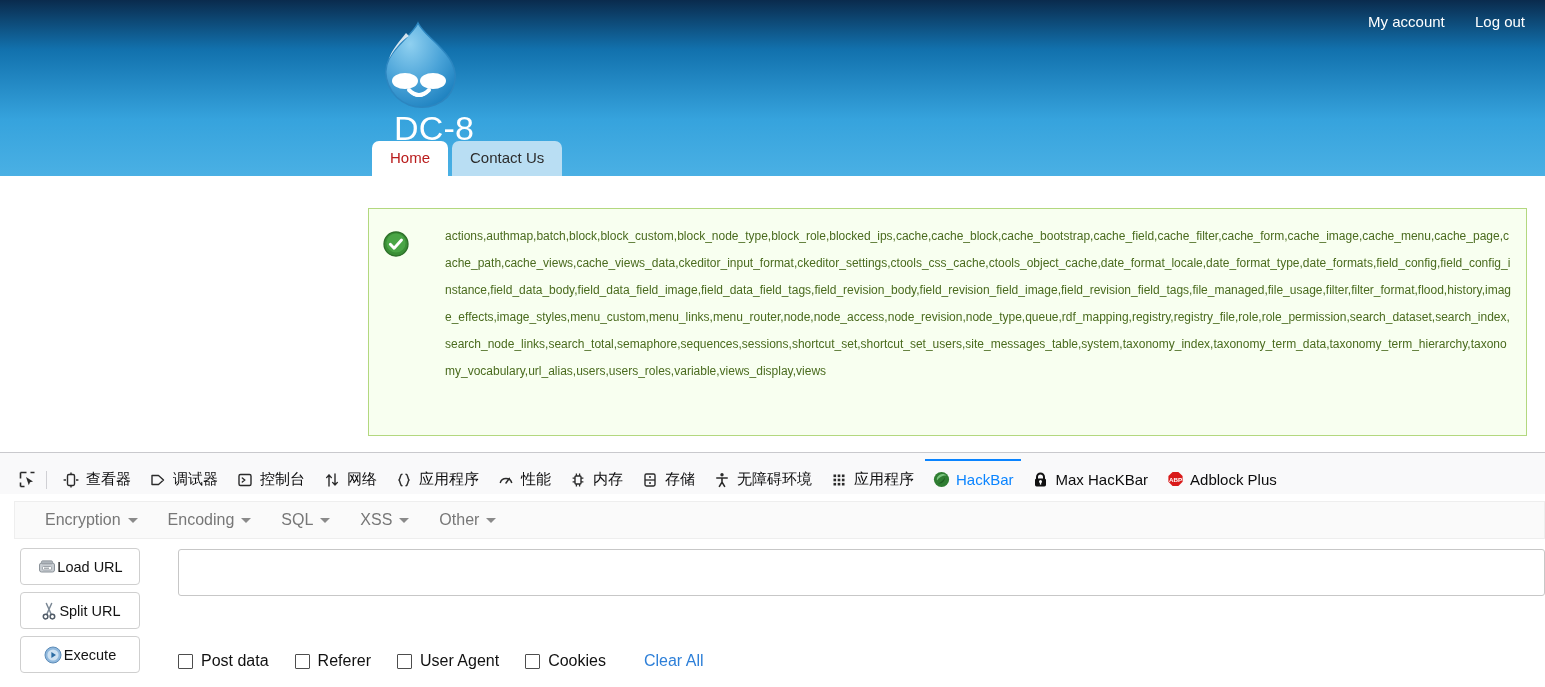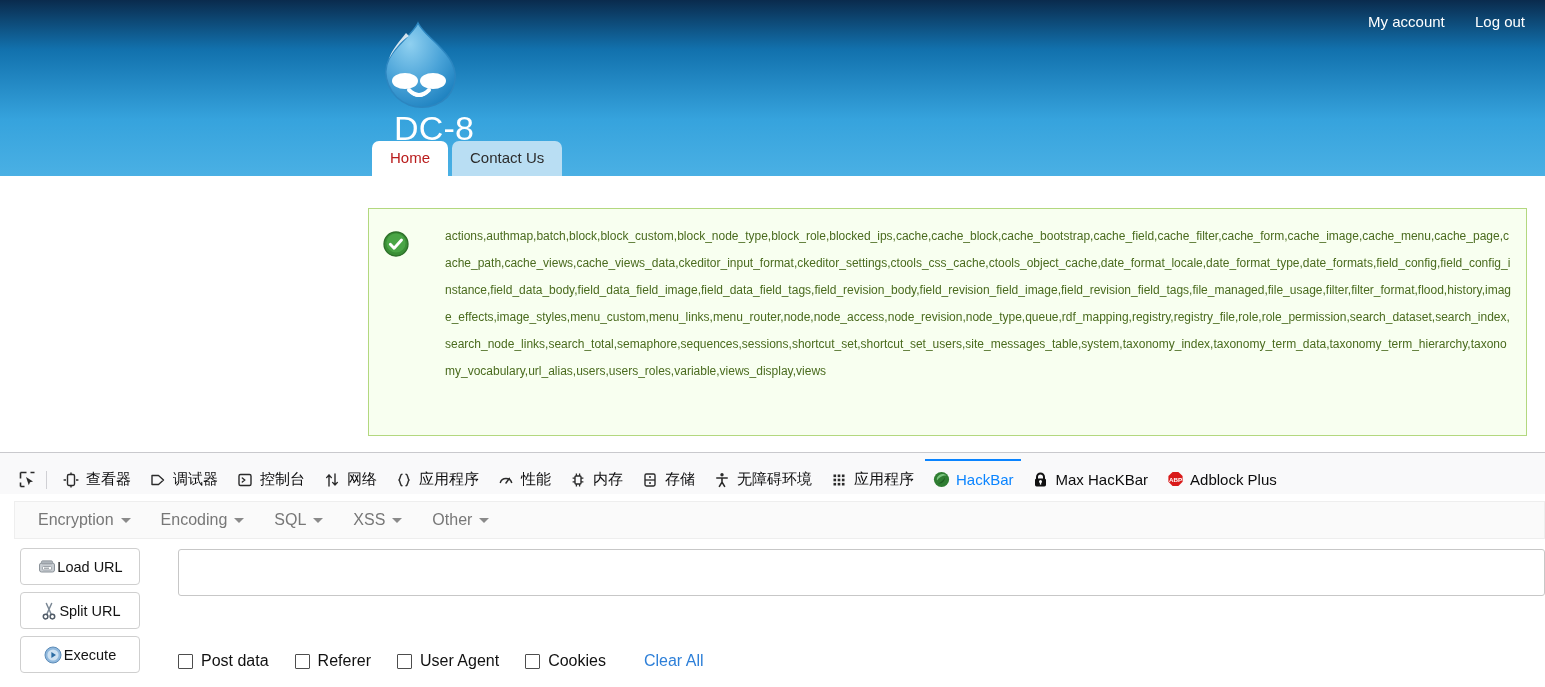--- a/index.html
+++ b/index.html
@@ -95,21 +95,21 @@
     height: 2px; background: #0a84ff;
   }
   .dt-ico { display: inline-flex; align-items: center; justify-content: center; width: 18px; height: 18px; }
 
   
   #hackbar { position: absolute; left: 0; top: 494px; width: 1545px; height: 193px; background: #fff; }
 
   #hb-menubar {
     position: absolute; left: 14px; top: 7px; right: 0; height: 38px;
     background: #fafafa; border: 1px solid #eeeeee;
-    display: flex; align-items: center; padding-left: 23px;
+    display: flex; align-items: center; padding-left: 30px;
   }
   .hb-menu {
     font-size: 16px; color: #777777; margin-right: 30px; cursor: pointer;
     display: flex; align-items: center; gap: 7px; user-select: none;
   }
   .caret {
     width: 0; height: 0; border-left: 5px solid transparent;
     border-right: 5px solid transparent; border-top: 5px solid #8a8a8a;
   }
 

